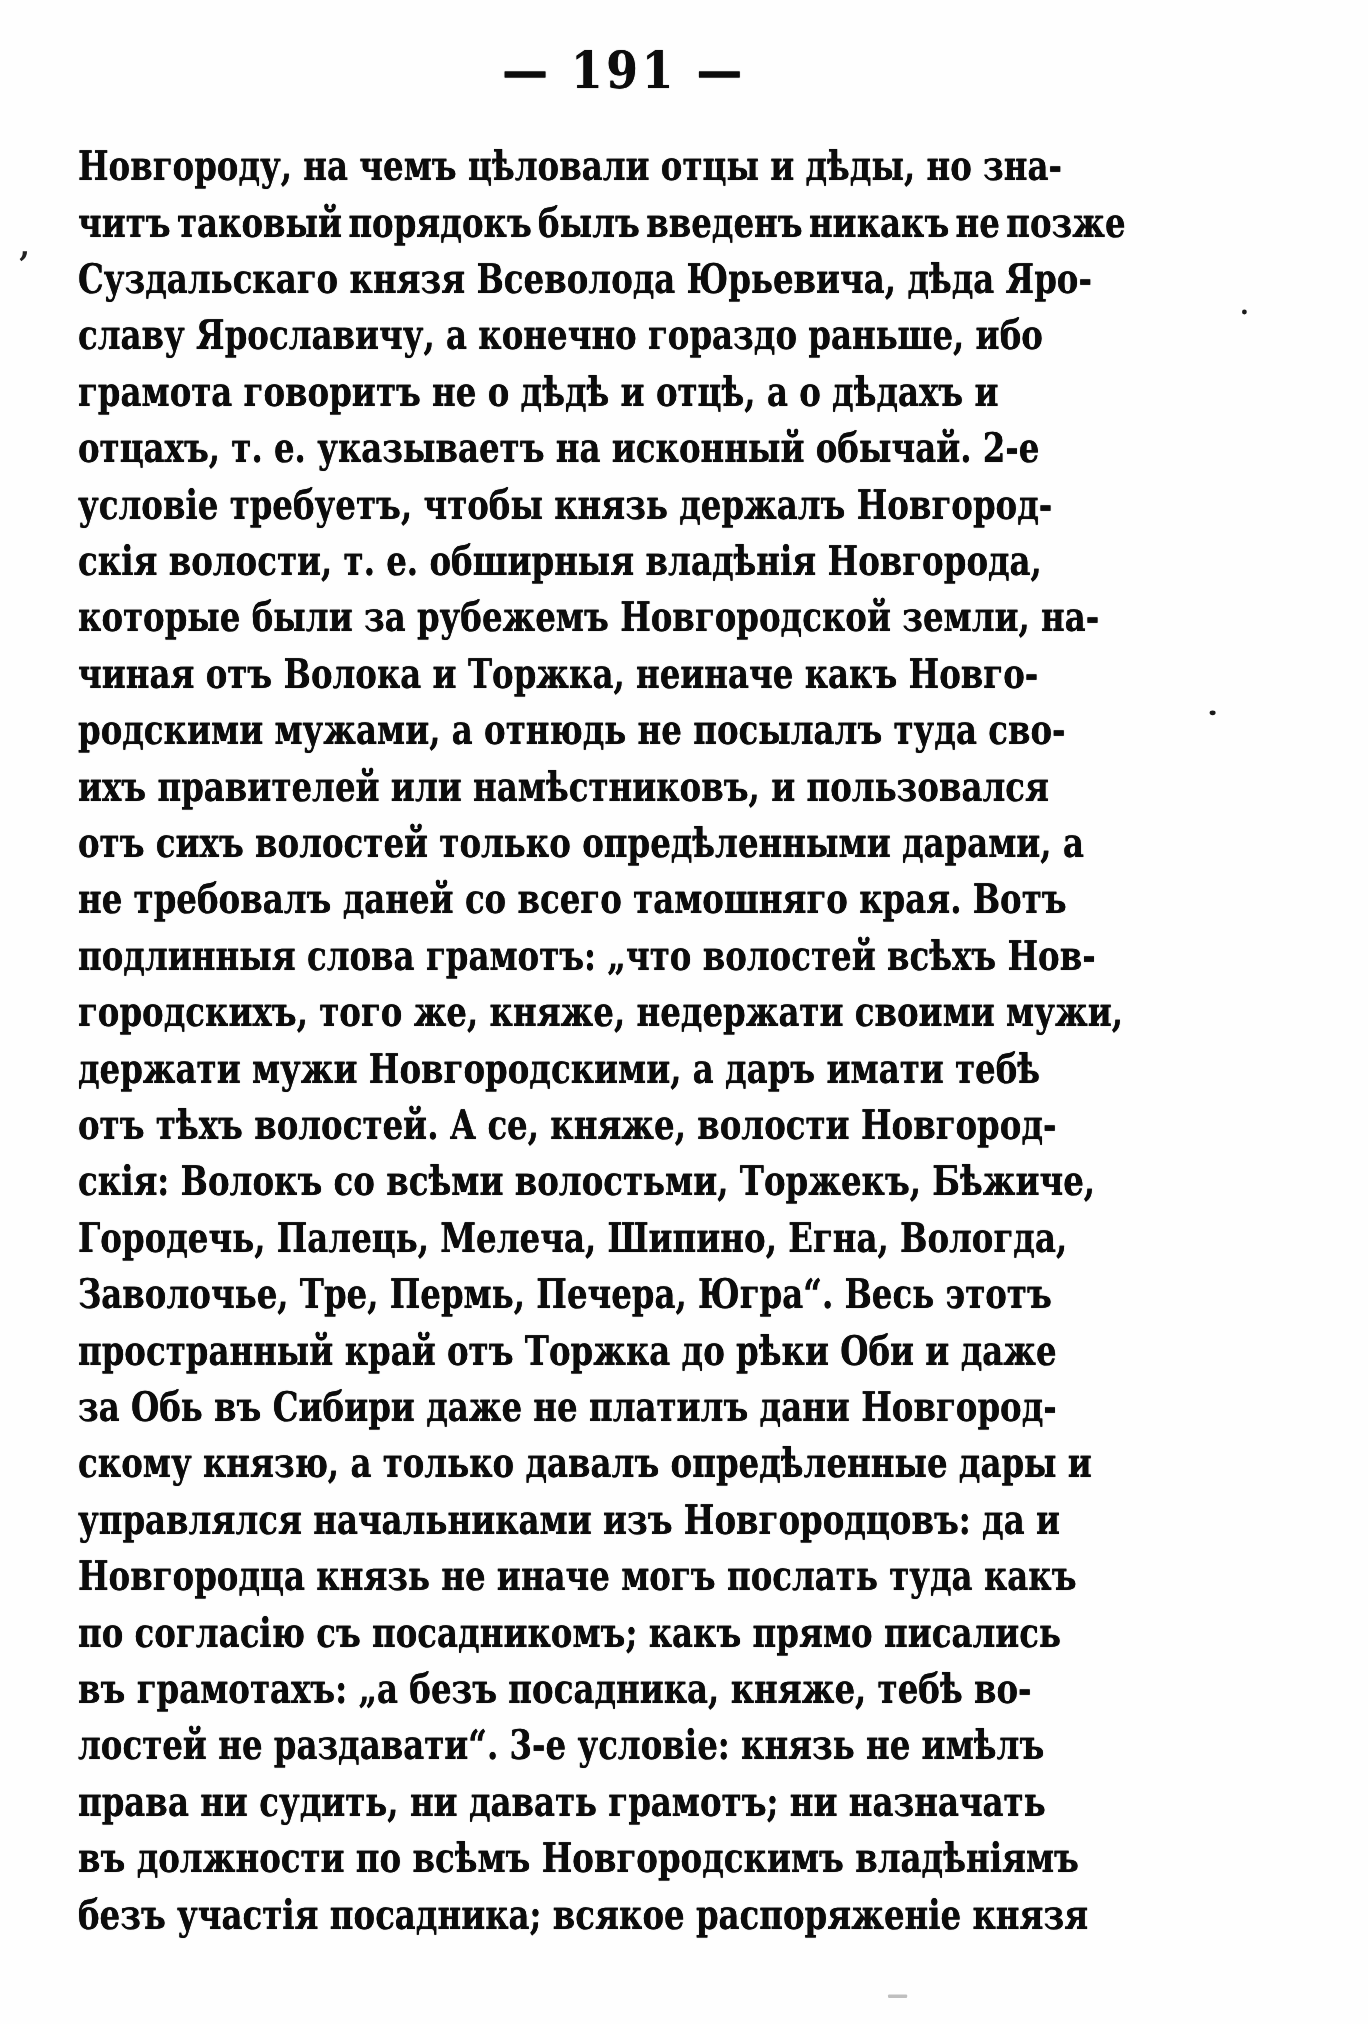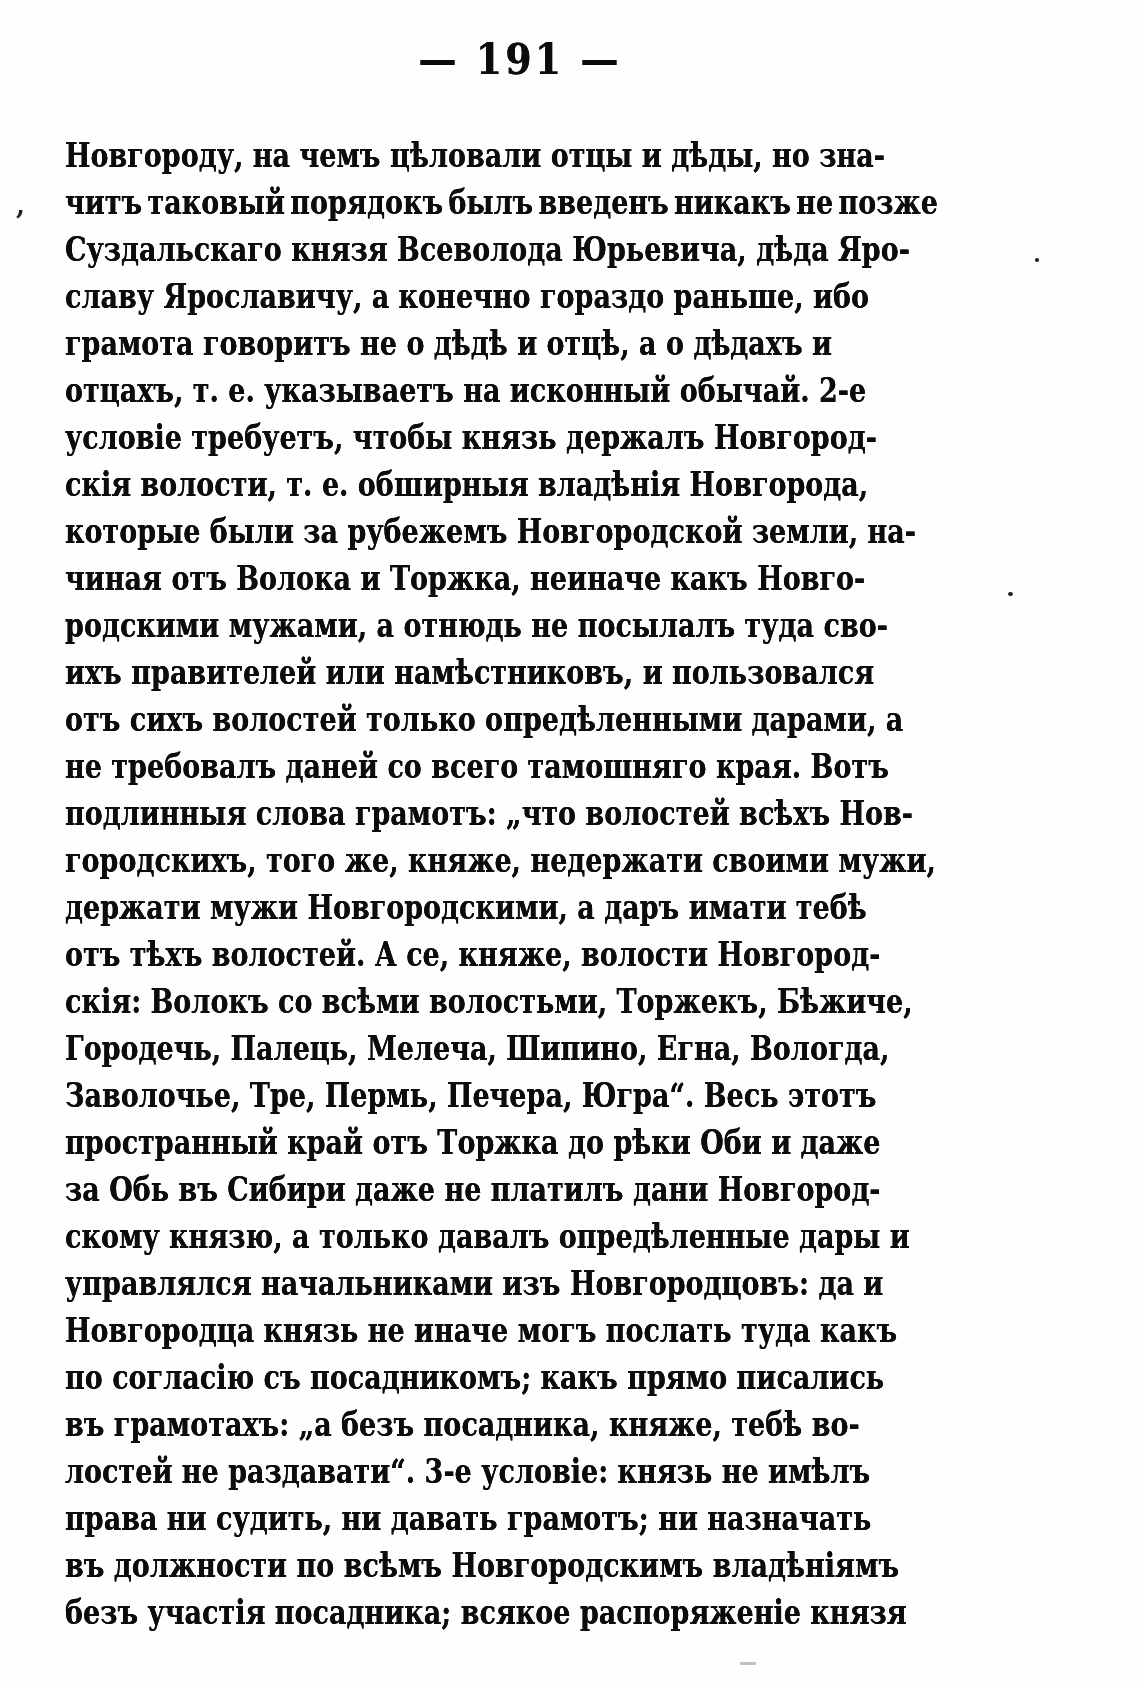--- a/index.html
+++ b/index.html
@@ -23,21 +23,21 @@
     width: 1040px; 
     text-align: center;
     font-size: 38px;
     font-weight: 700;
     letter-spacing: 3px;
     transform: scaleY(1.12);
     text-shadow: 0 0 0.6px #000;
   }
   .text-block {
     position: absolute;
-    top: 132px;
+    top: 116px;
     left: 65px;
     width: 873px;
   }
   .line {
     height: 47px;
     line-height: 47px;
     font-size: 27px;
     font-weight: 700;
     white-space: nowrap;
     overflow: visible;

